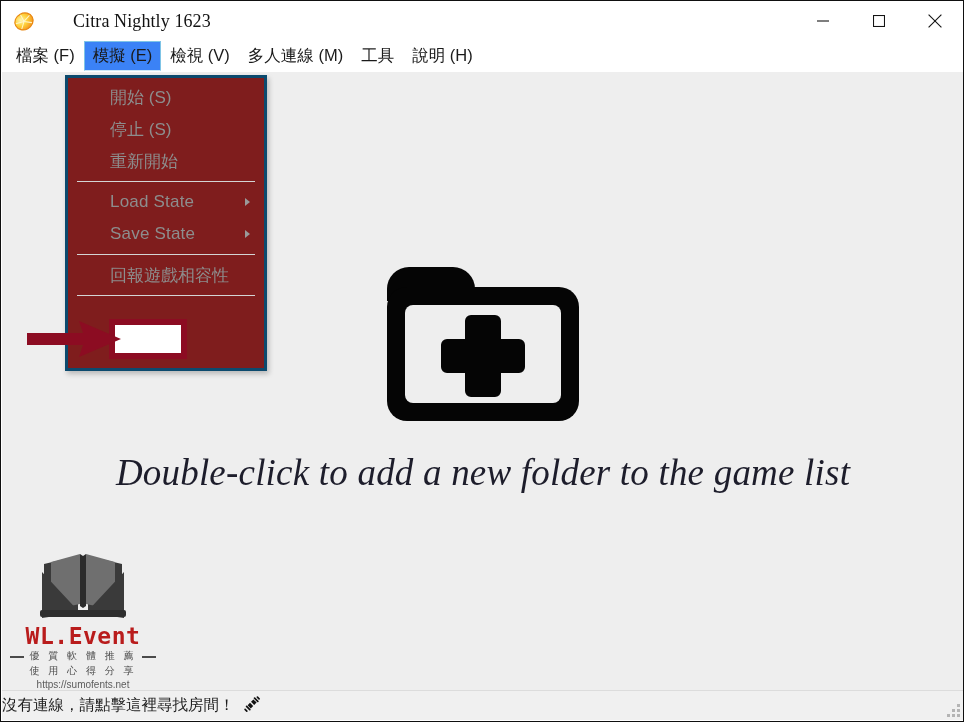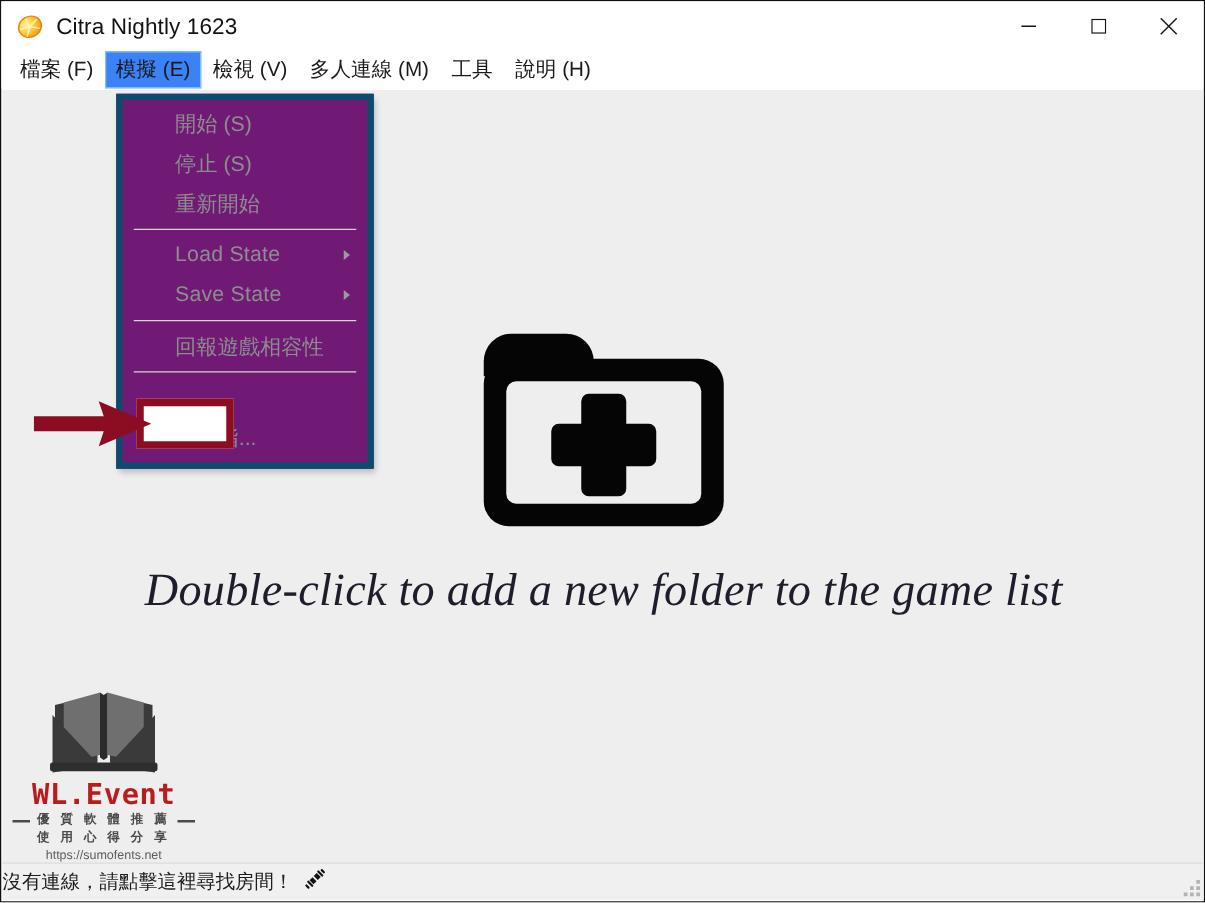--- a/index.html
+++ b/index.html
@@ -39,21 +39,22 @@
     height: 22px;
     margin-left: 12px;
     margin-right: 10px;
     flex: 0 0 auto;
     position: relative;
   }
   #title-text {
     font-size: 18px;
     color: #121212;
     letter-spacing: 0.1px;
-    font-family: Liberation Sans, sans-serif;
+    font-family: Liberation Serif, serif;
+    margin-left: 28px;
   }
   #window-controls {
     position: absolute;
     right: 0;
     top: 0;
     height: 40px;
     display: flex;
     align-items: stretch;
   }
   .win-btn {
@@ -88,25 +89,25 @@
   .menu-title.open {
     background: #3b82f6;
     border: 1px solid #7fc4e6;
     border-bottom: 1px solid #cde8f7;
     padding: 0 8px;
   }
 
   
   #emulation-menu {
     position: absolute;
-    left: 92px;
+    left: 64px;
     top: 74px;
     width: 196px;
-    background: #701a75;
-    border: 5px solid #0c4a6e;
+    background: #7f1d1d;
+    border: 3px solid #0c4a6e;
     box-shadow: 2px 3px 5px rgba(0,0,0,0.22);
     padding: 3px 0 4px 0;
     z-index: 50;
     user-select: none;
   }
   .menu-item {
     height: 32px;
     display: flex;
     align-items: center;
     padding-left: 42px;
@@ -224,21 +225,21 @@
     color: #b91c1c;
     letter-spacing: 0.5px;
     margin-top: 2px;
     line-height: 1.05;
   }
   .watermark-cn {
     font-size: 10px;
     color: #4a4a4a;
     letter-spacing: 3px;
     line-height: 1.5;
-    font-weight: 700;
+    font-weight: 400;
   }
   #watermark-line1 { position: relative; }
   #watermark-line1::before,
   #watermark-line1::after {
     content: "";
     position: absolute;
     top: 50%;
     width: 14px;
     height: 2px;
     background: #4a4a4a;

